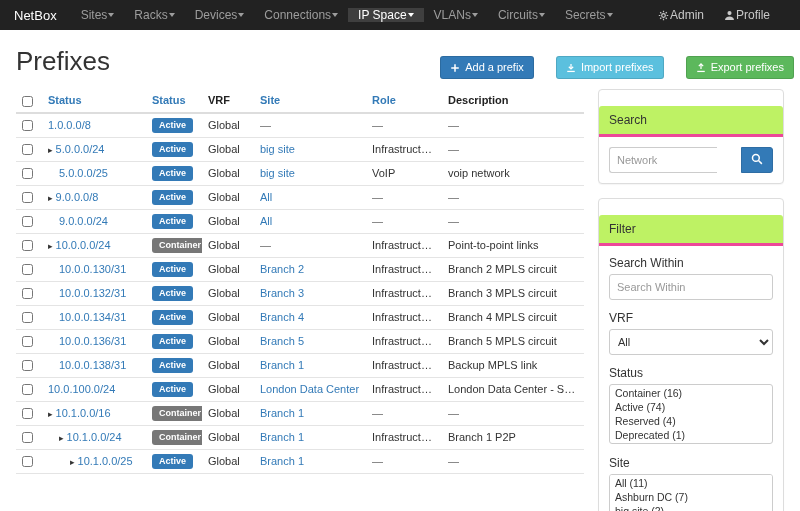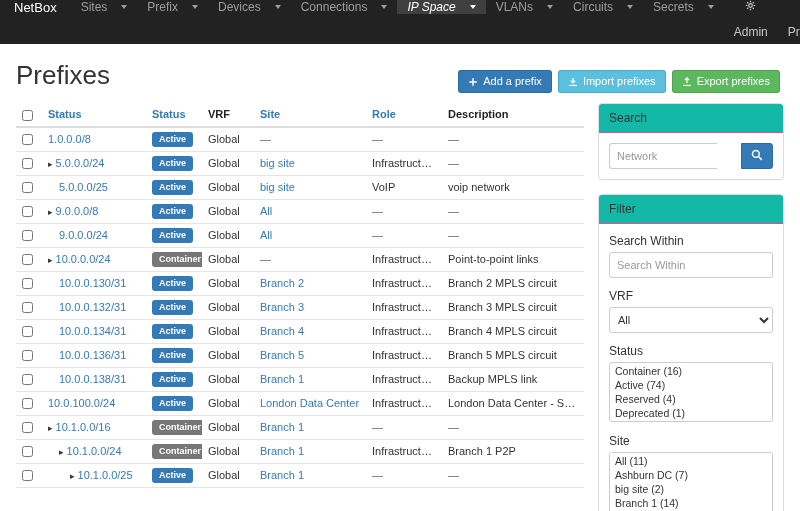--- a/index.html
+++ b/index.html
@@ -1,33 +1,33 @@
 <!DOCTYPE html>
 <html><head>
 <meta charset="utf-8">
 <style>
   * { box-sizing: border-box; margin: 0; padding: 0; }
   html,body { background:#fff; }
   body { font-family: "Liberation Sans", sans-serif; }
   .viewport { width:800px; height:511px; overflow:hidden; position:relative; background:#fff; }
 
   
-  .navbar { height:44px; background:#222; display:flex; align-items:flex-start; font-size:12px; }
+  .navbar { height:30px; background:#222; display:flex; align-items:center; font-size:12px; }
   .brand { color:#fff; font-size:13px; padding:0 14px; display:flex; align-items:center; cursor:pointer; text-decoration:none; }
   .nav-menu { display:flex; list-style:none; align-items:stretch; }
-  .nav-item { padding:0 10px; display:flex; align-items:center; gap:14px; color:#9d9d9d; cursor:pointer; white-space:nowrap; }
-  .nav-item.active { background:#3f3f3f; color:#fff;font-style:italic; }
+  .nav-item { padding:0 10px; display:flex; align-items:center; gap:1px; color:#9d9d9d; cursor:pointer; white-space:nowrap; }
+  .nav-item.active { background:#3f3f3f; color:#fff; }
   .nav-right { margin-left:auto; }
-  .nav-right .nav-item { color:#c8c8c8;flex-direction:column; }
+  .nav-right .nav-item { color:#c8c8c8; }
   .caret { width:0; height:0; border-left:3px solid transparent; border-right:3px solid transparent; border-top:4px solid currentColor; display:inline-block; }
   .nav-icon { display:inline-flex; align-items:center; }
 
   
   .page { position:relative; padding:0 16px; }
-  .toolbar { position:absolute; top:10px; right:20px; display:flex; gap:6px; }
+  .toolbar { position:absolute; top:10px; right:6px; display:flex; gap:22px; }
   .btn { color:#fff; font-size:11px; padding:4px 9px; border-radius:3px; border:1px solid rgba(0,0,0,0.12); display:inline-flex; align-items:center; gap:5px; cursor:pointer; font-family:inherit; line-height:13px; }
   .btn-icon { display:inline-flex; align-items:center; }
   h1.page-title { font-size:26px; font-weight:400; color:#333; margin:16px 0 12px; }
 
   
   .content { display:flex; gap:14px; align-items:flex-start; }
   .table-col { flex:1; min-width:0; }
   .sidebar { width:186px; flex-shrink:0; }
 
   
@@ -37,21 +37,21 @@
   td { padding:4px 6px; border-bottom:1px solid #e4e4e4; color:#333; white-space:nowrap; overflow:hidden; text-overflow:ellipsis; height:23px; vertical-align:middle; }
   td a { color:#337ab7; text-decoration:none; cursor:pointer; }
   .indent { display:inline-block; height:1px; vertical-align:middle; }
   .expand-icon { color:#333; font-size:9px; margin-right:3px; cursor:pointer; }
   .status-badge { display:inline-block; color:#fff; font-size:9px; font-weight:bold; padding:2px 7px; border-radius:3px; line-height:11px; }
   .muted { color:#666; }
   input[type="checkbox"] { width:11px; height:11px; margin:0; vertical-align:middle; cursor:pointer; }
 
   
   .panel { border:1px solid #ddd; border-radius:4px; margin-bottom:14px; background:#fff; box-shadow:0 1px 1px rgba(0,0,0,0.04); }
-  .panel-heading { background:#14b8a6; border-bottom:1px solid #ec4899; padding:7px 10px; font-size:12px; color:#333; border-radius:3px 3px 0 0; }
+  .panel-heading { background:#bef264; border-bottom:3px solid #ec4899; padding:7px 10px; font-size:12px; color:#333; border-radius:3px 3px 0 0;margin-top:16px; }
   .panel-body { padding:10px; }
   .input-group { display:flex;gap:24px; }
   .input-group input { flex:1; min-width:0; height:26px; border:1px solid #ccc; border-right:none; border-radius:3px 0 0 3px; padding:0 7px; font-size:11px; font-family:inherit; color:#333; }
   .input-group input::placeholder { color:#999; }
   .search-btn { width:32px; height:26px; background:#337ab7; border:1px solid #2e6da4; border-radius:0 3px 3px 0; display:flex; align-items:center; justify-content:center; cursor:pointer; }
   .filter-field { margin-bottom:11px; }
   .filter-field label { display:block; font-size:12px; color:#333; margin-bottom:4px; }
   .filter-field input[type="text"] { width:100%; height:26px; border:1px solid #ccc; border-radius:3px; padding:0 7px; font-size:11px; font-family:inherit; color:#333; }
   .filter-field input[type="text"]::placeholder { color:#999; }
   .filter-field select { width:100%; border:1px solid #ccc; border-radius:3px; font-size:11px; font-family:inherit; color:#333; background:#fff; }
@@ -65,21 +65,21 @@
 <div class="viewport">
 
   <nav class="navbar">
     <a class="brand">NetBox</a>
     <ul class="nav-menu">
         <li class="nav-item">
           <span>Sites</span>
           <span class="caret"></span>
         </li>
         <li class="nav-item">
-          <span>Prefix</span>
+          <span>Racks</span>
           <span class="caret"></span>
         </li>
         <li class="nav-item">
           <span>Devices</span>
           <span class="caret"></span>
         </li>
         <li class="nav-item">
           <span>Connections</span>
           <span class="caret"></span>
         </li>

